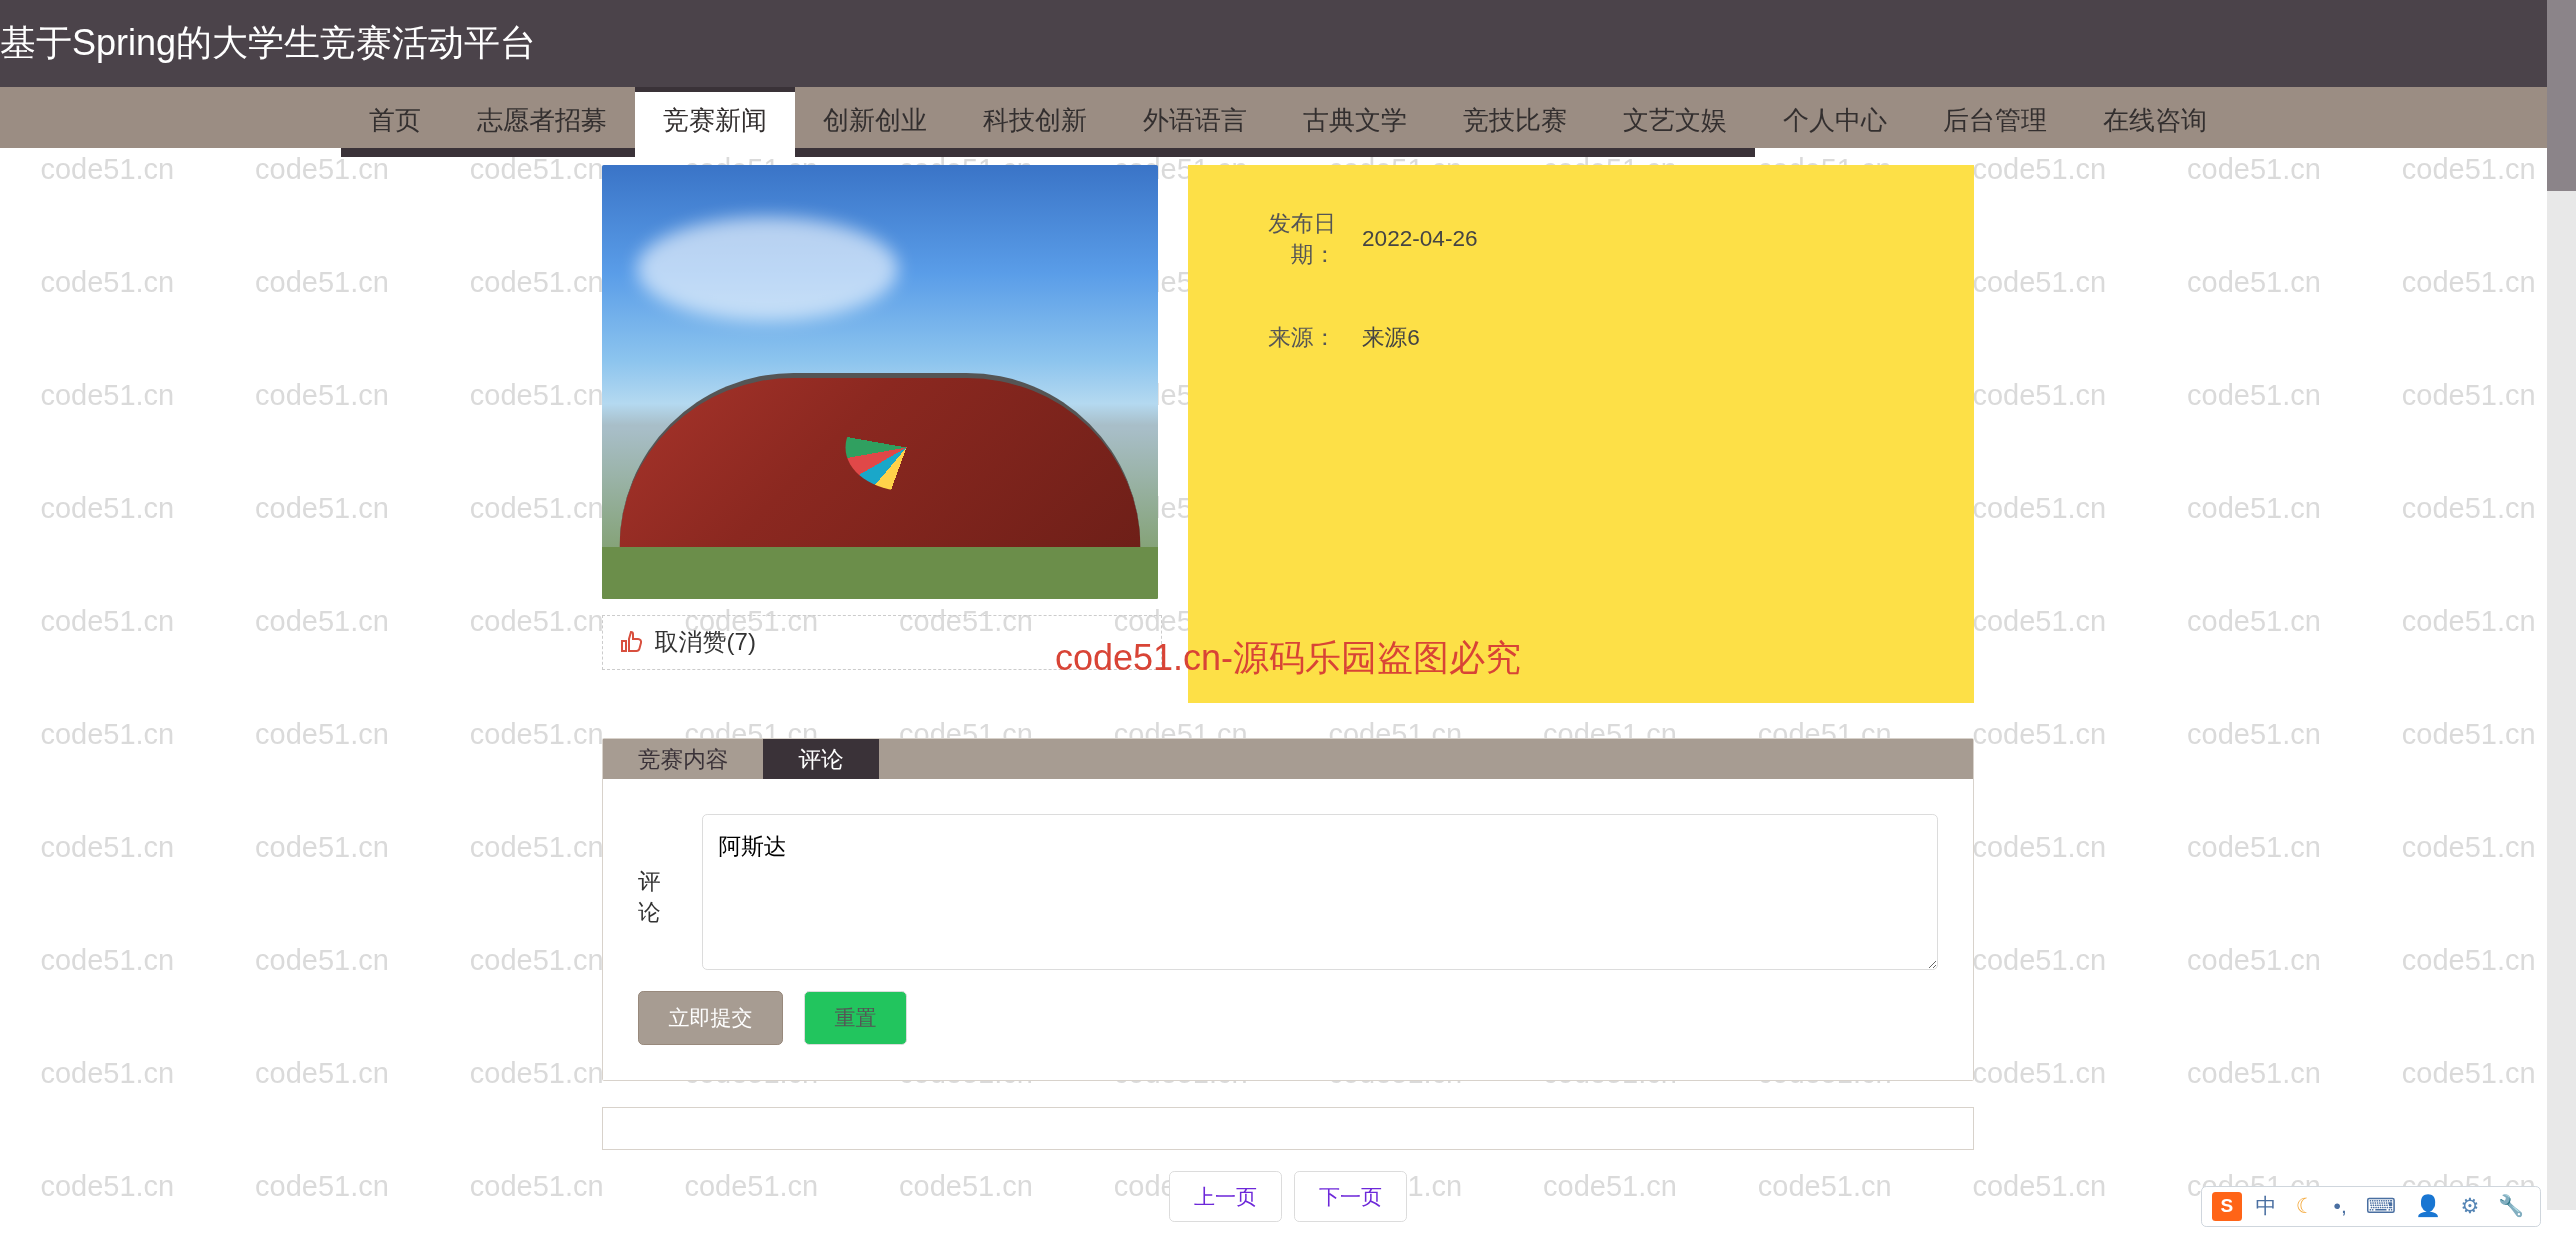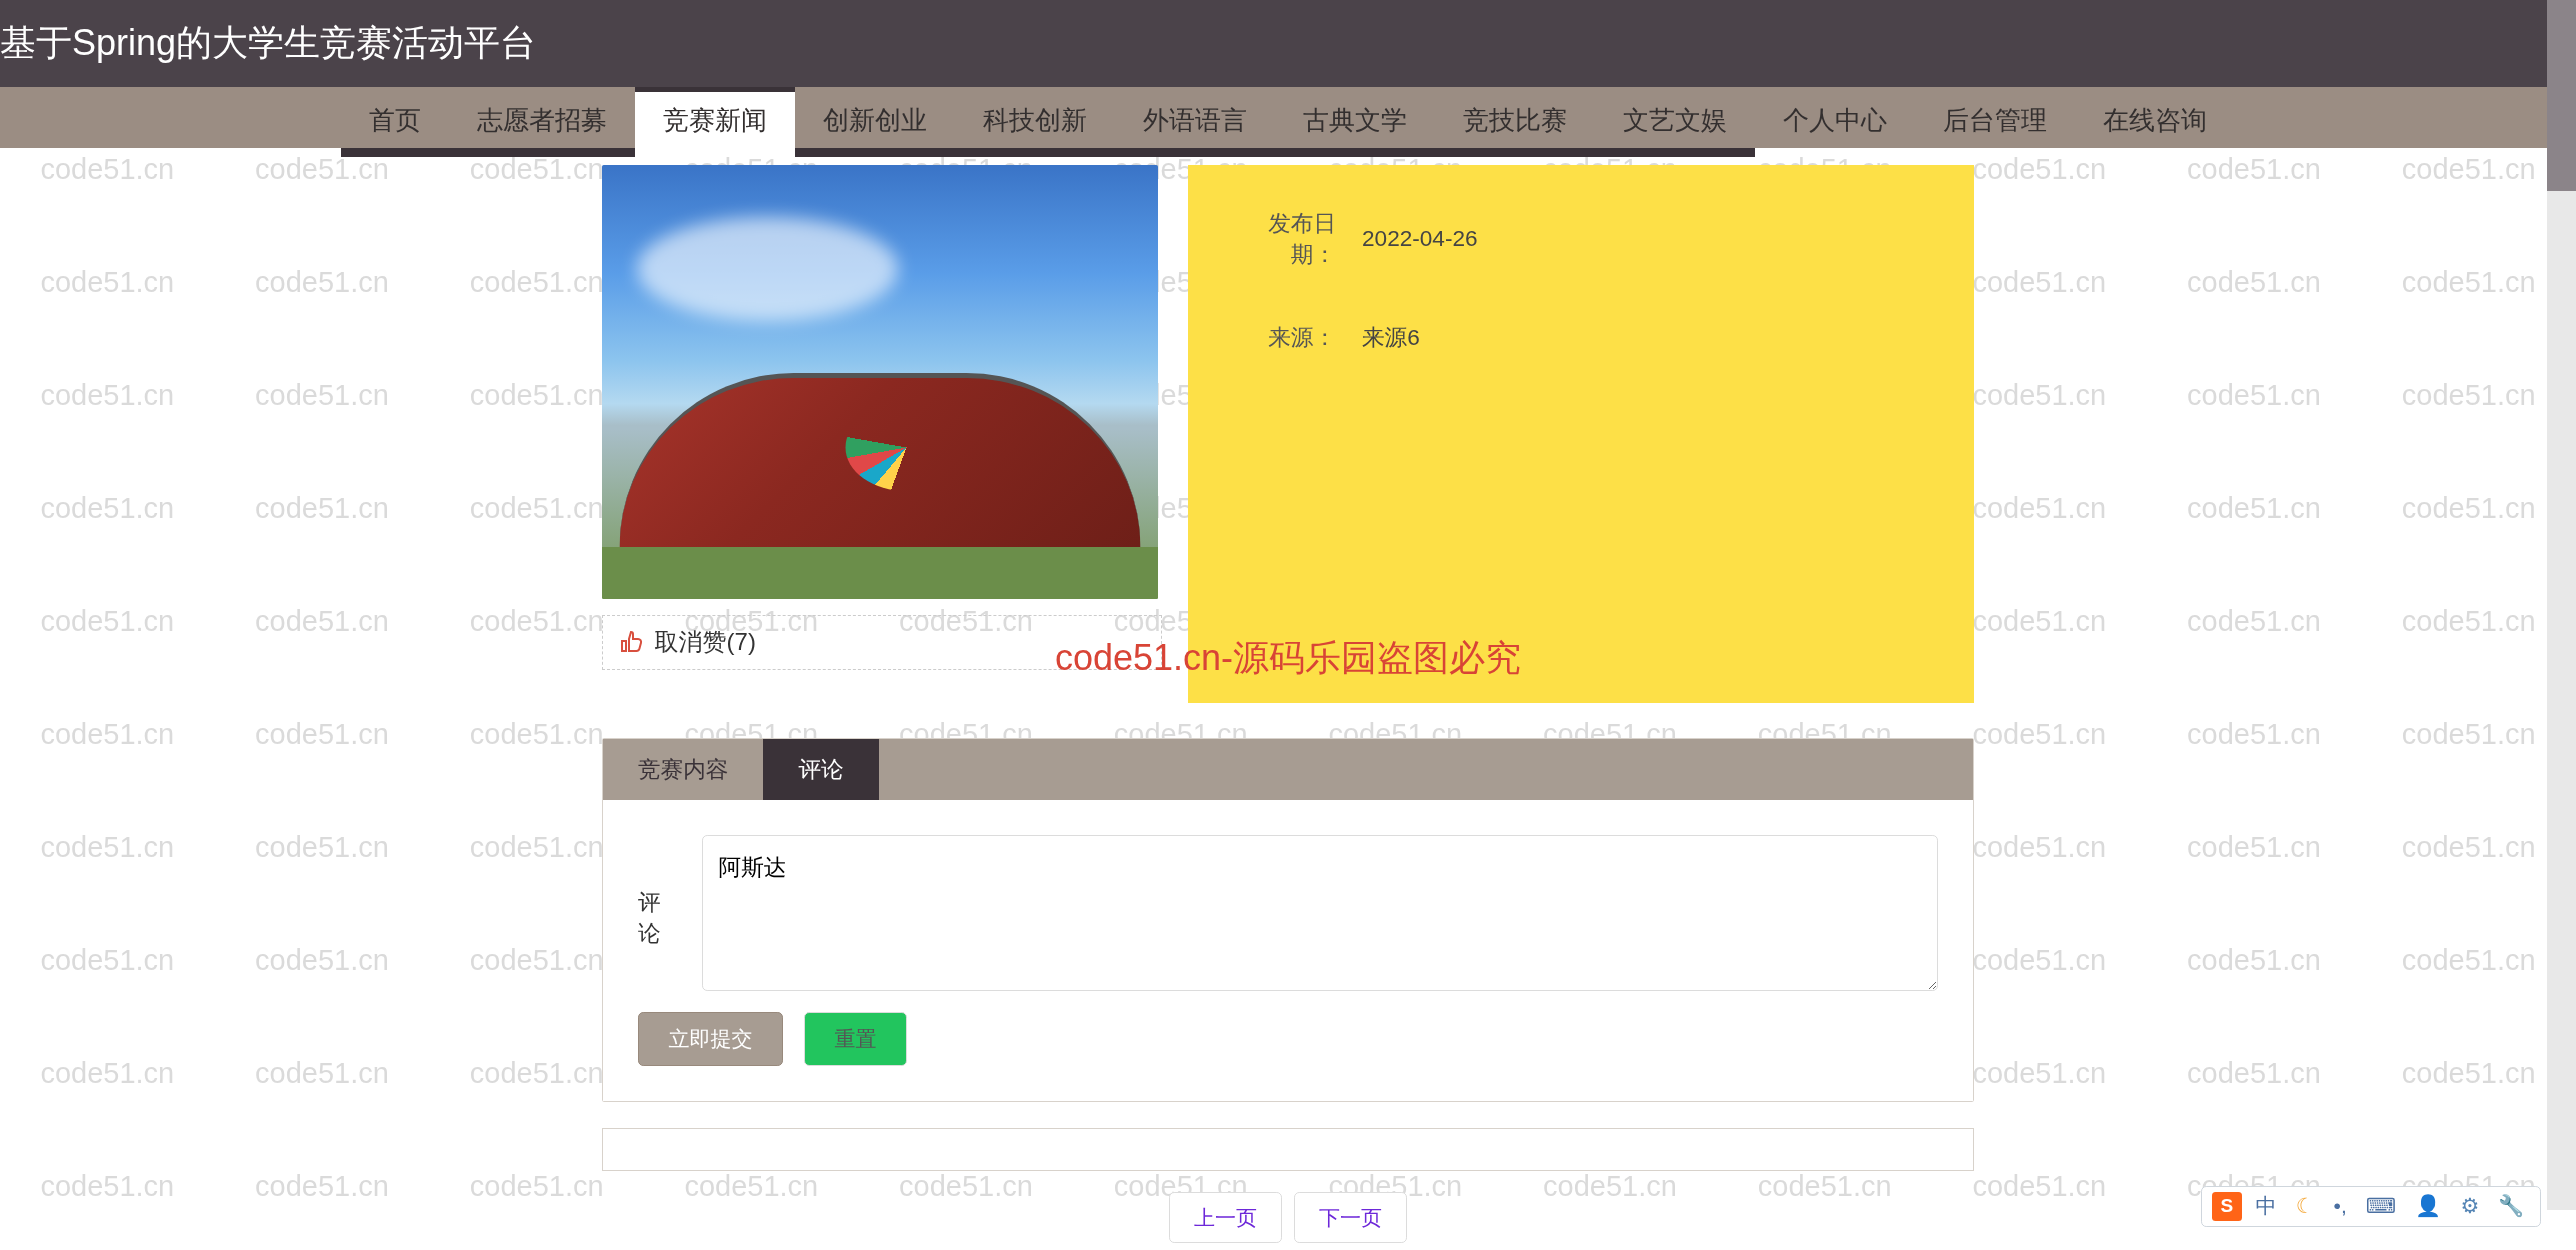--- a/index.html
+++ b/index.html
@@ -67,21 +67,21 @@
   }
   .info-row { display: flex; align-items: center; margin-bottom: 52px; font-size: 22.6px;}
   .info-label { width: 122px; color: #555; text-align: right; padding-right: 26px;}
   .info-val { color: #444; }
   .center-watermark {
     position: absolute; z-index: 3; color: #d84436; font-size: 36px;
     top: 634px; left: 50%; transform: translateX(-50%); font-weight: 500;
     pointer-events: none;
   }
   .tabs-block { margin-top: 35px; background: #fff; border: 1.7px solid #d8d2cb; border-radius: 1.7px;}
-  .tabs-head { background: #a79c92; display:flex; height: 61px;}
+  .tabs-head { background: #a79c92; display:flex; height: 40px;}
   .tab { padding: 0 35px; display:flex; align-items:center; font-size:22.6px; color:#fff; cursor:pointer;}
   .tab.inactive { background: transparent; color:#3a3238;}
   .tab.active { background: #3a3238; color:#fff;}
   .tabs-body { padding: 35px; background:#fff;}
   .form-row { display:flex; align-items:flex-start; gap: 21px;}
   .form-label { width: 43px; font-size: 22.6px; color:#333; padding-top: 52px;}
   .form-textarea {
     flex:1; height: 156px; border: 1.7px solid #dcdcdc; border-radius: 5.2px;
     padding: 15.6px; font-size: 22.6px; font-family: Liberation Serif, serif; resize: both;
   }

